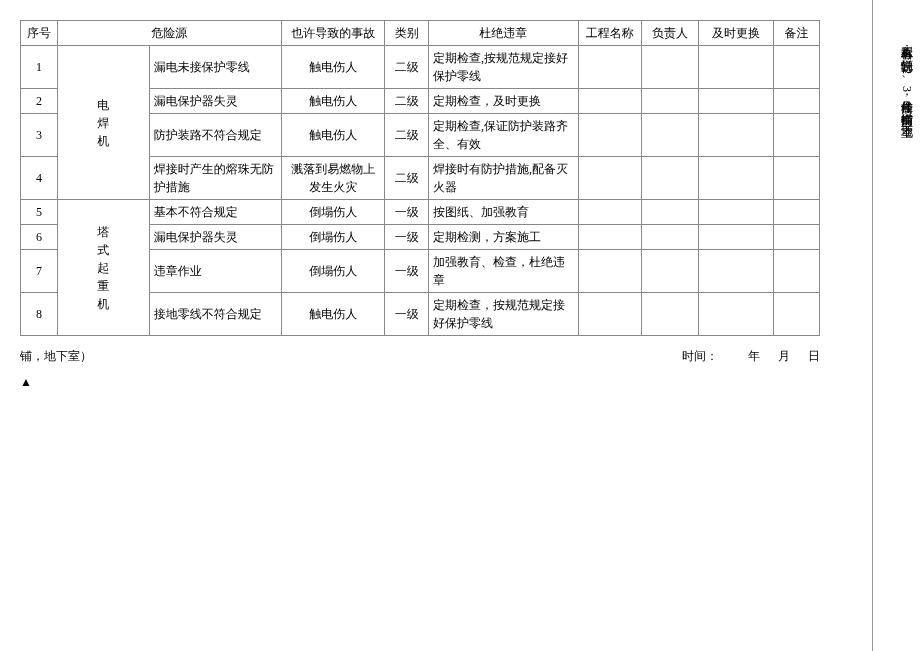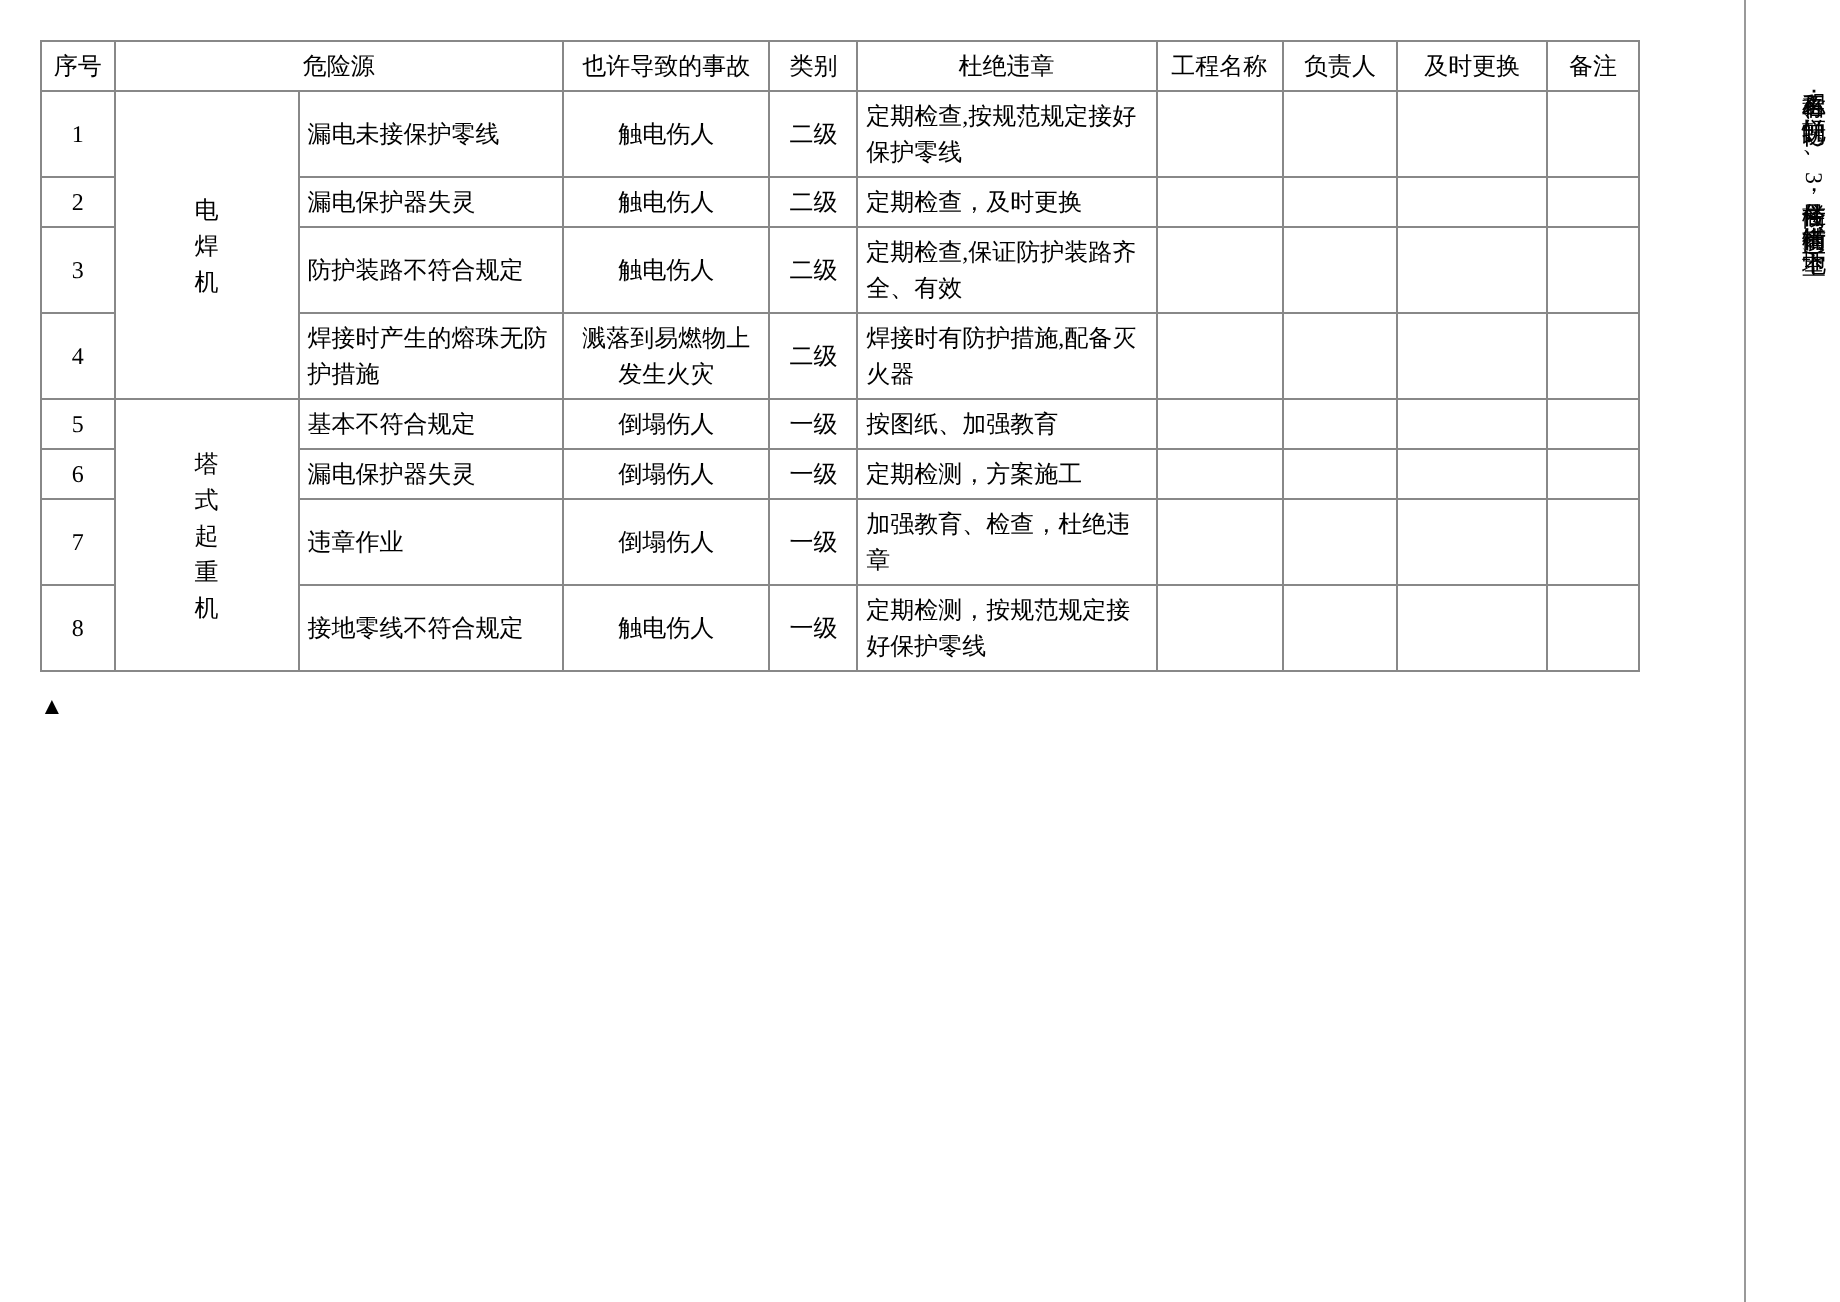--- a/index.html
+++ b/index.html
@@ -201,25 +201,37 @@
           <td></td>
           <td></td>
           <td></td>
         </tr>
 
         <tr>
           <td>8</td>
           <td class="text-left">接地零线不符合规定</td>
           <td>触电伤人</td>
           <td>一级</td>
-          <td class="text-left">定期检测，按规范规定接好保护零线</td>
+          <td class="text-left">定期检查，按规范规定接好保护零线</td>
           <td></td>
           <td></td>
           <td></td>
           <td></td>
         </tr>
       </tbody>
     </table>
   </div>
 
+  <div class="footer-area">
+    <span>铺，地下室）</span>
+    <span>
+      <span>时间：</span>
+      &nbsp;&nbsp;&nbsp;&nbsp;&nbsp;&nbsp;&nbsp;&nbsp;
+      <span>年</span>
+      &nbsp;&nbsp;&nbsp;&nbsp;
+      <span>月</span>
+      &nbsp;&nbsp;&nbsp;&nbsp;
+      <span>日</span>
+    </span>
+  </div>
 
   <div class="edit-mark">▲</div>
 </div>
 
 </body></html>

